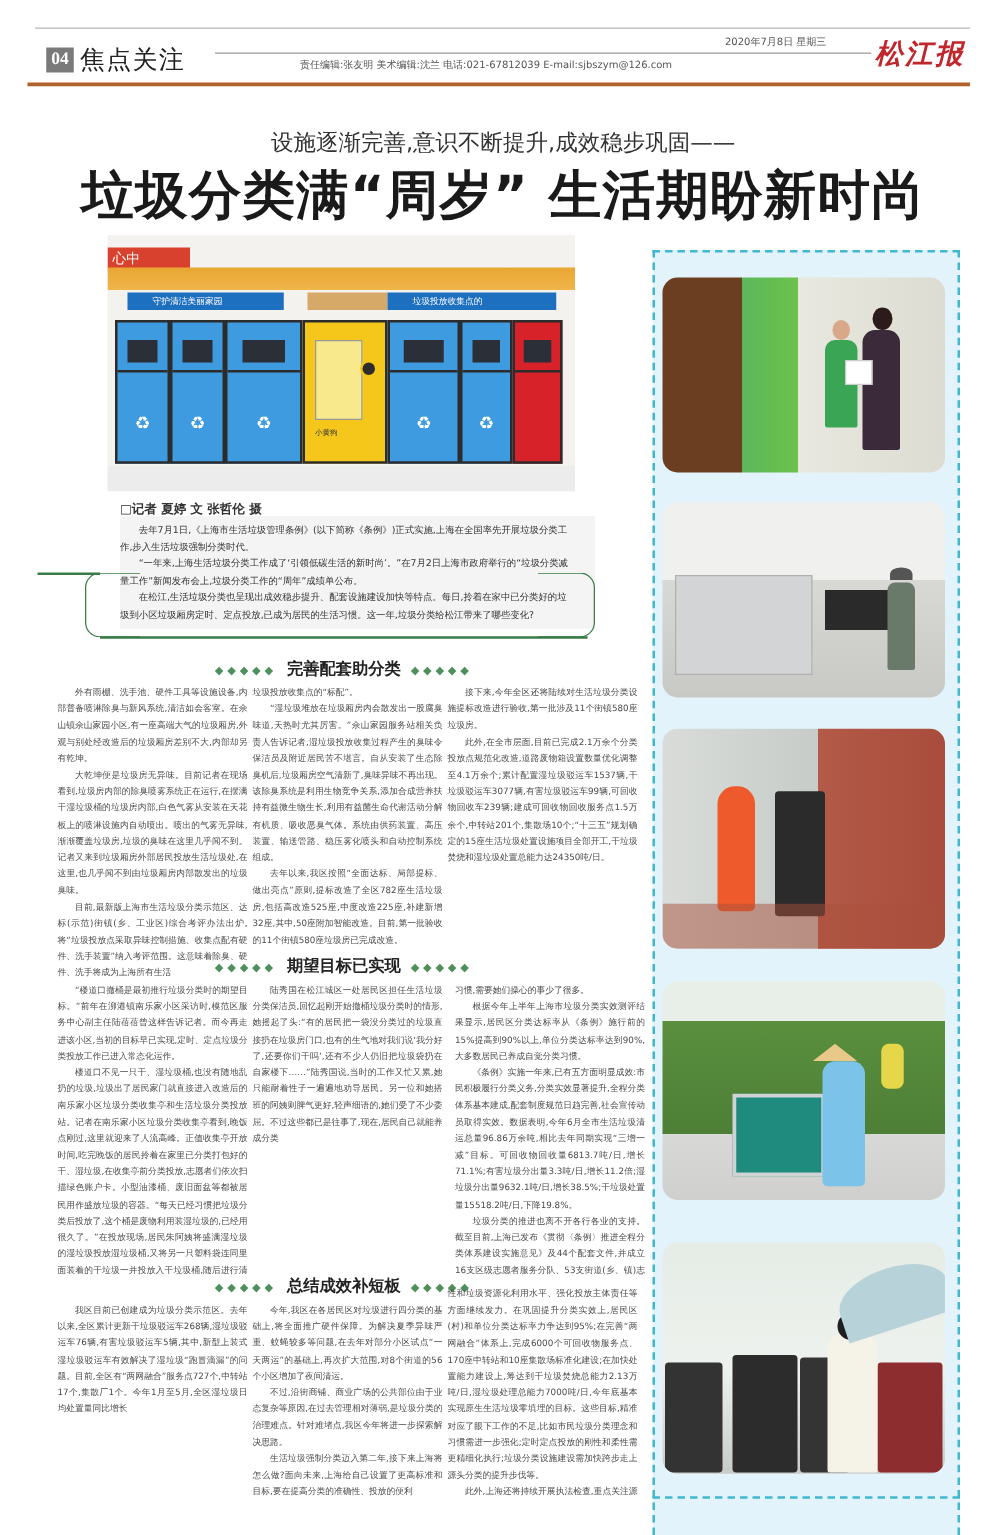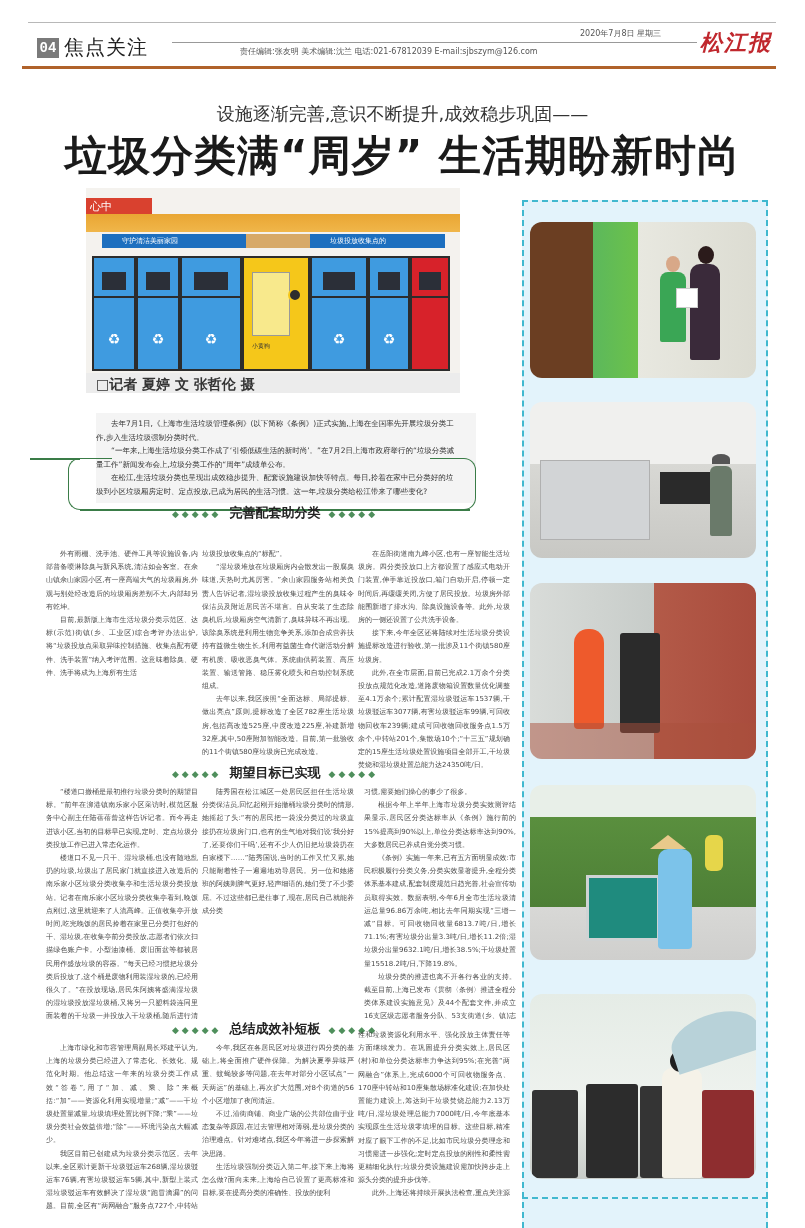--- a/index.html
+++ b/index.html
@@ -2,21 +2,21 @@
 <html><head>
 <meta charset="utf-8">
 <style>
   * { box-sizing: border-box; margin: 0; padding: 0; }
   html, body { width: 805px; height: 1228px; background: #ffffff; overflow: hidden; }
   body { position: relative; font-family: "DejaVu Sans", sans-serif; color: #333; }
 
   
   .top-rule { position: absolute; left: 28px; top: 22px; width: 748px; height: 1px; background: #b8b8b8; }
   .page-num { position: absolute; left: 37px; top: 38px; width: 22px; height: 20px; background: #7a7a7a; color: #fff;
-    font-family: Liberation Mono, monospace; font-size: 14px; font-weight: bold; text-align: center; line-height: 20px; }
+    font-family: Liberation Serif, serif; font-size: 14px; font-weight: bold; text-align: center; line-height: 20px; }
   .section-name { position: absolute; left: 64px; top: 34px; font-family: "DejaVu Serif", serif; font-size: 20px; color: #222; letter-spacing: 1px; }
   .date-line { position: absolute; left: 580px; top: 28px; font-size: 8px; color: #555; }
   .meta-rule { position: absolute; left: 172px; top: 42px; width: 253px; height: 1px; background: #999; }
   .meta-line { position: absolute; left: 240px; top: 46px; font-size: 8px; color: #555; white-space: nowrap; }
   .logo { position: absolute; left: 700px; top: 28px; font-family: "DejaVu Serif", serif; font-style: italic; font-weight: bold; font-size: 22px; color: #c0272d; letter-spacing: 2px; }
   .brown-bar { position: absolute; left: 22px; top: 66px; width: 754px; height: 3px; background: #b0622a; }
 
   
   .kicker { position: absolute; left: 0; top: 102px; width: 805px; text-align: center; font-size: 18px; color: #333; letter-spacing: 0px; }
   .headline { position: absolute; left: 0; top: 128px; width: 805px; text-align: center; font-size: 42px; font-weight: bold; color: #1a1a1a; letter-spacing: 1px; }
@@ -31,21 +31,21 @@
   .bin .slot { position: absolute; left: 20%; top: 14px; width: 60%; height: 18px; background: #2b2f38; }
   .bin .panel { position: absolute; left: 0; top: 38px; width: 100%; height: 2px; background: #2c2c2c; }
   .bin .recycle { position: absolute; left: 50%; bottom: 22px; transform: translateX(-50%); color: #fff; font-size: 14px; }
   .bin.yellow { background: #f5c71a; }
   .bin.red { background: #d7222a; }
   .screen { position: absolute; left: 8px; top: 14px; width: 38px; height: 64px; background: #f8e98c; border: 1px solid #999; }
   .coin { position: absolute; right: 6px; top: 30px; width: 14px; height: 14px; border-radius: 50%; background: #2d2d2d; border: 2px solid #f5c71a; }
   .ground { position: absolute; left: 0; top: 185px; width: 374px; height: 20px; background: #ececec; }
 
   
-  .byline { position: absolute; left: 96px; top: 376px; font-size: 14px; font-weight: bold; color: #333; }
+  .byline { position: absolute; left: 96px; top: 400px; font-size: 10px; font-weight: bold; color: #333; }
   .intro-box { position: absolute; left: 96px; top: 413px; width: 380px; height: 90px; background: #f4f4f4; }
   .intro-text { position: absolute; left: 96px; top: 417px; width: 360px; font-size: 7.5px; line-height: 13.6px; color: #333; }
   .intro-text p { text-indent: 2em; }
   .green-bracket { position: absolute; left: 68px; top: 458px; width: 44px; height: 52px; border: 1.5px solid #3a7c47; border-right: none; border-radius: 12px 0 0 12px; }
   .green-bracket2 { position: absolute; left: 430px; top: 458px; width: 46px; height: 52px; border: 1.5px solid #3a7c47; border-left: none; border-radius: 0 12px 12px 0; }
   .green-bottom { position: absolute; left: 80px; top: 509px; width: 390px; height: 1.5px; background: #3a7c47; }
   .green-top-l { position: absolute; left: 30px; top: 458px; width: 50px; height: 1.5px; background: #3a7c47; }
 
   
   .section-head { position: absolute; left: 40px; width: 470px; text-align: center; font-size: 13px; font-weight: bold; color: #222; white-space: nowrap; }
@@ -77,21 +77,21 @@
 <div class="meta-line">责任编辑:张友明  美术编辑:沈兰  电话:021-67812039  E-mail:sjbszym@126.com</div>
 <div class="logo">松江报</div>
 <div class="brown-bar"></div>
 
 <div class="kicker">设施逐渐完善,意识不断提升,成效稳步巩固——</div>
 <div class="headline">垃圾分类满“周岁” 生活期盼新时尚</div>
 
 <div class="main-photo">
   <div class="banner-red">心中</div>
   <div class="canopy"></div>
-  <div class="banner-blue" style="left:16px;width:144px;">守护清洁美丽家园</div>
+  <div class="banner-blue" style="left:16px;width:125px;">守护清洁美丽家园</div>
   <div class="banner-tan"></div>
   <div class="banner-blue" style="left:224px;width:135px;">垃圾投放收集点的</div>
   <div class="bin" style="left:6px;width:44px;">
       <div class="slot"></div>
       <div class="panel"></div>
       <div class="recycle">♻</div>
     </div>
   <div class="bin" style="left:50px;width:44px;">
       <div class="slot"></div>
       <div class="panel"></div>
@@ -129,34 +129,34 @@
 <div class="green-top-l"></div>
 <div class="green-bracket"></div>
 <div class="green-bottom"></div>
 <div class="green-bracket2"></div>
 <div class="intro-text">
   <p>去年7月1日,《上海市生活垃圾管理条例》(以下简称《条例》)正式实施,上海在全国率先开展垃圾分类工作,步入生活垃圾强制分类时代。</p>
   <p>“一年来,上海生活垃圾分类工作成了‘引领低碳生活的新时尚’。”在7月2日上海市政府举行的“垃圾分类减量工作”新闻发布会上,垃圾分类工作的“周年”成绩单公布。</p>
   <p>在松江,生活垃圾分类也呈现出成效稳步提升、配套设施建设加快等特点。每日,拎着在家中已分类好的垃圾到小区垃圾厢房定时、定点投放,已成为居民的生活习惯。这一年,垃圾分类给松江带来了哪些变化?</p>
 </div>
 
-<div class="section-head" style="top:504px;">
+<div class="section-head" style="top:526px;">
   <span class="diamonds">◆◆◆◆◆</span><span class="title">完善配套助分类</span><span class="diamonds">◆◆◆◆◆</span>
 </div>
 <div class="col" style="left:46px;top:548px;height:200px;">
   <p>外有雨棚、洗手池、硬件工具等设施设备,内部普备喷淋除臭与新风系统,清洁如会客室。在佘山镇佘山家园小区,有一座高端大气的垃圾厢房,外观与别处经改造后的垃圾厢房差别不大,内部却另有乾坤。</p>
+  <p>大乾坤便是垃圾房无异味。目前记者在现场看到,垃圾房内部的除臭喷雾系统正在运行,在摆满干湿垃圾桶的垃圾房内部,白色气雾从安装在天花板上的喷淋设施内自动喷出。喷出的气雾无异味,渐渐覆盖垃圾房,垃圾的臭味在这里几乎闻不到。记者又来到垃圾厢房外部居民投放生活垃圾处,在这里,也几乎闻不到由垃圾厢房内部散发出的垃圾臭味。</p>
   <p>目前,最新版上海市生活垃圾分类示范区、达标(示范)街镇(乡、工业区)综合考评办法出炉,将“垃圾投放点采取异味控制措施、收集点配有硬件、洗手装置”纳入考评范围。这意味着除臭、硬件、洗手将成为上海所有生活</p>
 </div>
 <div class="col" style="left:202px;top:548px;height:200px;">
   <p class="noindent">垃圾投放收集点的“标配”。</p>
   <p>“湿垃圾堆放在垃圾厢房内会散发出一股腐臭味道,天热时尤其厉害。”佘山家园服务站相关负责人告诉记者,湿垃圾投放收集过程产生的臭味令保洁员及附近居民苦不堪言。自从安装了生态除臭机后,垃圾厢房空气清新了,臭味异味不再出现。该除臭系统是利用生物竞争关系,添加合成营养扶持有益微生物生长,利用有益菌生命代谢活动分解有机质、吸收恶臭气体。系统由供药装置、高压装置、输送管路、稳压雾化喷头和自动控制系统组成。</p>
   <p>去年以来,我区按照“全面达标、局部提标、做出亮点”原则,提标改造了全区782座生活垃圾房,包括高改造525座,中度改造225座,补建新增32座,其中,50座附加智能改造。目前,第一批验收的11个街镇580座垃圾房已完成改造。</p>
 </div>
 <div class="col" style="left:358px;top:548px;height:200px;">
-  <p>在岳阳街道南九峰小区,也有一座智能生活垃圾房。四分类投放口上方都设置了感应式电动开门装置,伸手靠近投放口,箱门自动开启,停顿一定时间后,再缓缓关闭,方便了居民投放。垃圾房外部能围新增了排水沟、除臭设施设备等。此外,垃圾房的一侧还设置了公共洗手设备。</p>
   <p>接下来,今年全区还将陆续对生活垃圾分类设施提标改造进行验收,第一批涉及11个街镇580座垃圾房。</p>
   <p>此外,在全市层面,目前已完成2.1万余个分类投放点规范化改造,道路废物箱设置数量优化调整至4.1万余个;累计配置湿垃圾驳运车1537辆,干垃圾驳运车3077辆,有害垃圾驳运车99辆,可回收物回收车239辆;建成可回收物回收服务点1.5万余个,中转站201个,集散场10个;“十三五”规划确定的15座生活垃圾处置设施项目全部开工,干垃圾焚烧和湿垃圾处置总能力达24350吨/日。</p>
 </div>
 
 <div class="section-head" style="top:764px;">
   <span class="diamonds">◆◆◆◆◆</span><span class="title">期望目标已实现</span><span class="diamonds">◆◆◆◆◆</span>
 </div>
 <div class="col" style="left:46px;top:786px;height:234px;overflow:hidden;">
   <p>“楼道口撤桶是最初推行垃圾分类时的期望目标。”前年在泖港镇南乐家小区采访时,模范区服务中心副主任陆蓓蓓曾这样告诉记者。而今再走进该小区,当初的目标早已实现,定时、定点垃圾分类投放工作已进入常态化运作。</p>
   <p>楼道口不见一只干、湿垃圾桶,也没有随地乱扔的垃圾,垃圾出了居民家门就直接进入改造后的南乐家小区垃圾分类收集亭和生活垃圾分类投放站。记者在南乐家小区垃圾分类收集亭看到,晚饭点刚过,这里就迎来了人流高峰。正值收集亭开放时间,吃完晚饭的居民拎着在家里已分类打包好的干、湿垃圾,在收集亭前分类投放,志愿者们依次扫描绿色账户卡。小型油漆桶、废旧面盆等都被居民用作盛放垃圾的容器。“每天已经习惯把垃圾分类后投放了,这个桶是废物利用装湿垃圾的,已经用很久了。”在投放现场,居民朱阿姨将盛满湿垃圾的湿垃圾投放湿垃圾桶,又将另一只塑料袋连同里面装着的干垃圾一并投放入干垃圾桶,随后进行清桶并归位。</p>
@@ -168,21 +168,20 @@
   <p class="noindent">习惯,需要她们操心的事少了很多。</p>
   <p>根据今年上半年上海市垃圾分类实效测评结果显示,居民区分类达标率从《条例》施行前的15%提高到90%以上,单位分类达标率达到90%,大多数居民已养成自觉分类习惯。</p>
   <p>《条例》实施一年来,已有五方面明显成效:市民积极履行分类义务,分类实效显著提升,全程分类体系基本建成,配套制度规范日趋完善,社会宣传动员取得实效。数据表明,今年6月全市生活垃圾清运总量96.86万余吨,相比去年同期实现“三增一减”目标。可回收物回收量6813.7吨/日,增长71.1%;有害垃圾分出量3.3吨/日,增长11.2倍;湿垃圾分出量9632.1吨/日,增长38.5%;干垃圾处置量15518.2吨/日,下降19.8%。</p>
   <p>垃圾分类的推进也离不开各行各业的支持。截至目前,上海已发布《贯彻〈条例〉推进全程分类体系建设实施意见》及44个配套文件,并成立16支区级志愿者服务分队、53支街道(乡、镇)志愿者服务队。</p>
 </div>
 
 <div class="section-head" style="top:1020px;">
   <span class="diamonds">◆◆◆◆◆</span><span class="title">总结成效补短板</span><span class="diamonds">◆◆◆◆◆</span>
 </div>
 <div class="col" style="left:46px;top:1042px;height:170px;overflow:hidden;">
-  <p>上海市绿化和市容管理局副局长邓建平认为,上海的垃圾分类已经进入了常态化、长效化、规范化时期。他总结这一年来的垃圾分类工作成效“答卷”,用了“加、减、乘、除”来概括:“加”——资源化利用实现增量;“减”——干垃圾处置量减量,垃圾填埋处置比例下降;“乘”——垃圾分类社会效益倍增;“除”——环境污染点大幅减少。</p>
   <p>我区目前已创建成为垃圾分类示范区。去年以来,全区累计更新干垃圾驳运车268辆,湿垃圾驳运车76辆,有害垃圾驳运车5辆,其中,新型上装式湿垃圾驳运车有效解决了湿垃圾“跑冒滴漏”的问题。目前,全区有“两网融合”服务点727个,中转站17个,集散厂1个。今年1月至5月,全区湿垃圾日均处置量同比增长</p>
 </div>
 <div class="col" style="left:202px;top:1042px;height:170px;overflow:hidden;">
   <p>今年,我区在各居民区对垃圾进行四分类的基础上,将全面推广硬件保障。为解决夏季异味严重、蚊蝇较多等问题,在去年对部分小区试点“一天两运”的基础上,再次扩大范围,对8个街道的56个小区增加了夜间清运。</p>
   <p>不过,沿街商铺、商业广场的公共部位由于业态复杂等原因,在过去管理相对薄弱,是垃圾分类的治理难点。针对难堵点,我区今年将进一步探索解决思路。</p>
   <p>生活垃圾强制分类迈入第二年,接下来上海将怎么做?面向未来,上海给自己设置了更高标准和目标,要在提高分类的准确性、投放的便利</p>
 </div>
 <div class="col" style="left:358px;top:1029px;height:170px;overflow:hidden;">
   <p class="noindent">性和垃圾资源化利用水平、强化投放主体责任等方面继续发力。在巩固提升分类实效上,居民区(村)和单位分类达标率力争达到95%;在完善“两网融合”体系上,完成6000个可回收物服务点、170座中转站和10座集散场标准化建设;在加快处置能力建设上,筹达到干垃圾焚烧总能力2.13万吨/日,湿垃圾处理总能力7000吨/日,今年底基本实现原生生活垃圾零填埋的目标。这些目标,精准对应了眼下工作的不足,比如市民垃圾分类理念和习惯需进一步强化;定时定点投放的刚性和柔性需更精细化执行;垃圾分类设施建设需加快跨步走上源头分类的提升步伐等。</p>
   <p>此外,上海还将持续开展执法检查,重点关注源头减量制度、分类投放管理责任人义务、公共场所分类投放规定执行情况等。</p>

